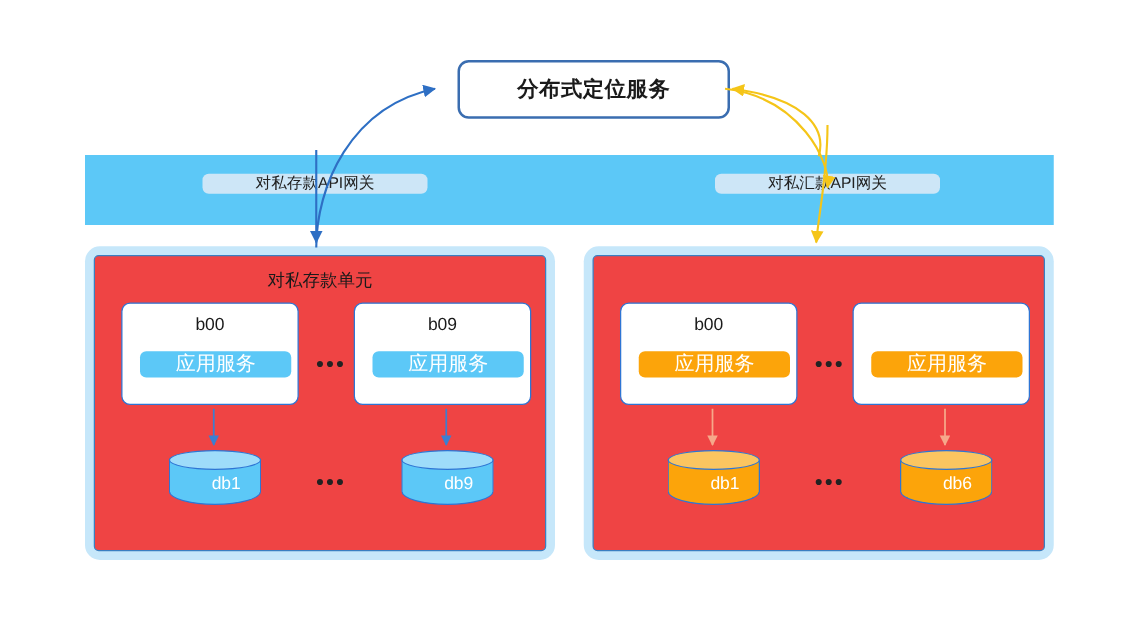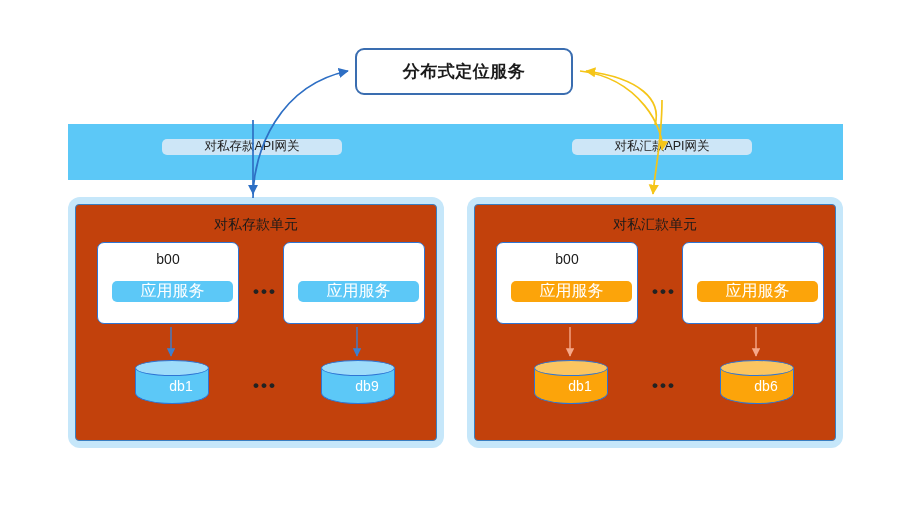--- a/index.html
+++ b/index.html
@@ -14,21 +14,21 @@
     position: relative;
     width: 909px;
     height: 508px;
     background: #ffffff;
     overflow: hidden;
   }
   .abs { position: absolute; }
 
   
   #title-box {
-    left: 355px; top: 48px;
+    left: 366px; top: 48px;
     width: 218px; height: 47px;
     border: 2px solid #3A6DB0;
     border-radius: 9px;
     background: #ffffff;
     display: flex;
     align-items: center;
     justify-content: center;
     box-sizing: border-box;
   }
   #title-box .label {
@@ -67,21 +67,21 @@
     background: #C6E7FA;
     border-radius: 12px;
     box-sizing: border-box;
   }
   #unit-left-outer  { left: 68px; }
   #unit-right-outer { left: 467px; }
 
   .unit-inner {
     left: 7px; top: 7px;
     right: 7px; bottom: 7px;
-    background: #c2410c;
+    background: #ef4444;
     border: 1.4px solid #3A7FC1;
     border-radius: 4px;
     box-sizing: border-box;
   }
   .unit-title {
     position: absolute;
     left: 0; right: 0; top: 11px;
     text-align: center;
     font-size: 14px;
     color: #1a1a1a;
@@ -203,20 +203,21 @@
       <div class="bnode bnode-a">
         <div class="bname">b00</div>
         <div class="svc-pill svc-blue">
           <span class="label">应用服务</span>
         </div>
       </div>
 
       <div class="dots dots-svc">•••</div>
 
       <div class="bnode bnode-b">
+        <div class="bname">b09</div>
         <div class="svc-pill svc-blue">
           <span class="label">应用服务</span>
         </div>
       </div>
 
       <div class="db db-a db-blue">
         <div class="cyl-body"></div>
         <div class="cyl-top"></div>
         <div class="db-label">db1</div>
       </div>
@@ -226,21 +227,20 @@
       <div class="db db-b db-blue">
         <div class="cyl-body"></div>
         <div class="cyl-top"></div>
         <div class="db-label">db9</div>
       </div>
     </div>
   </div>
 
   <div class="abs unit-outer" id="unit-right-outer">
     <div class="abs unit-inner">
-      <div class="unit-title">对私汇款单元</div>
 
       <div class="bnode bnode-a">
         <div class="bname">b00</div>
         <div class="svc-pill svc-orange">
           <span class="label">应用服务</span>
         </div>
       </div>
 
       <div class="dots dots-svc">•••</div>
 

